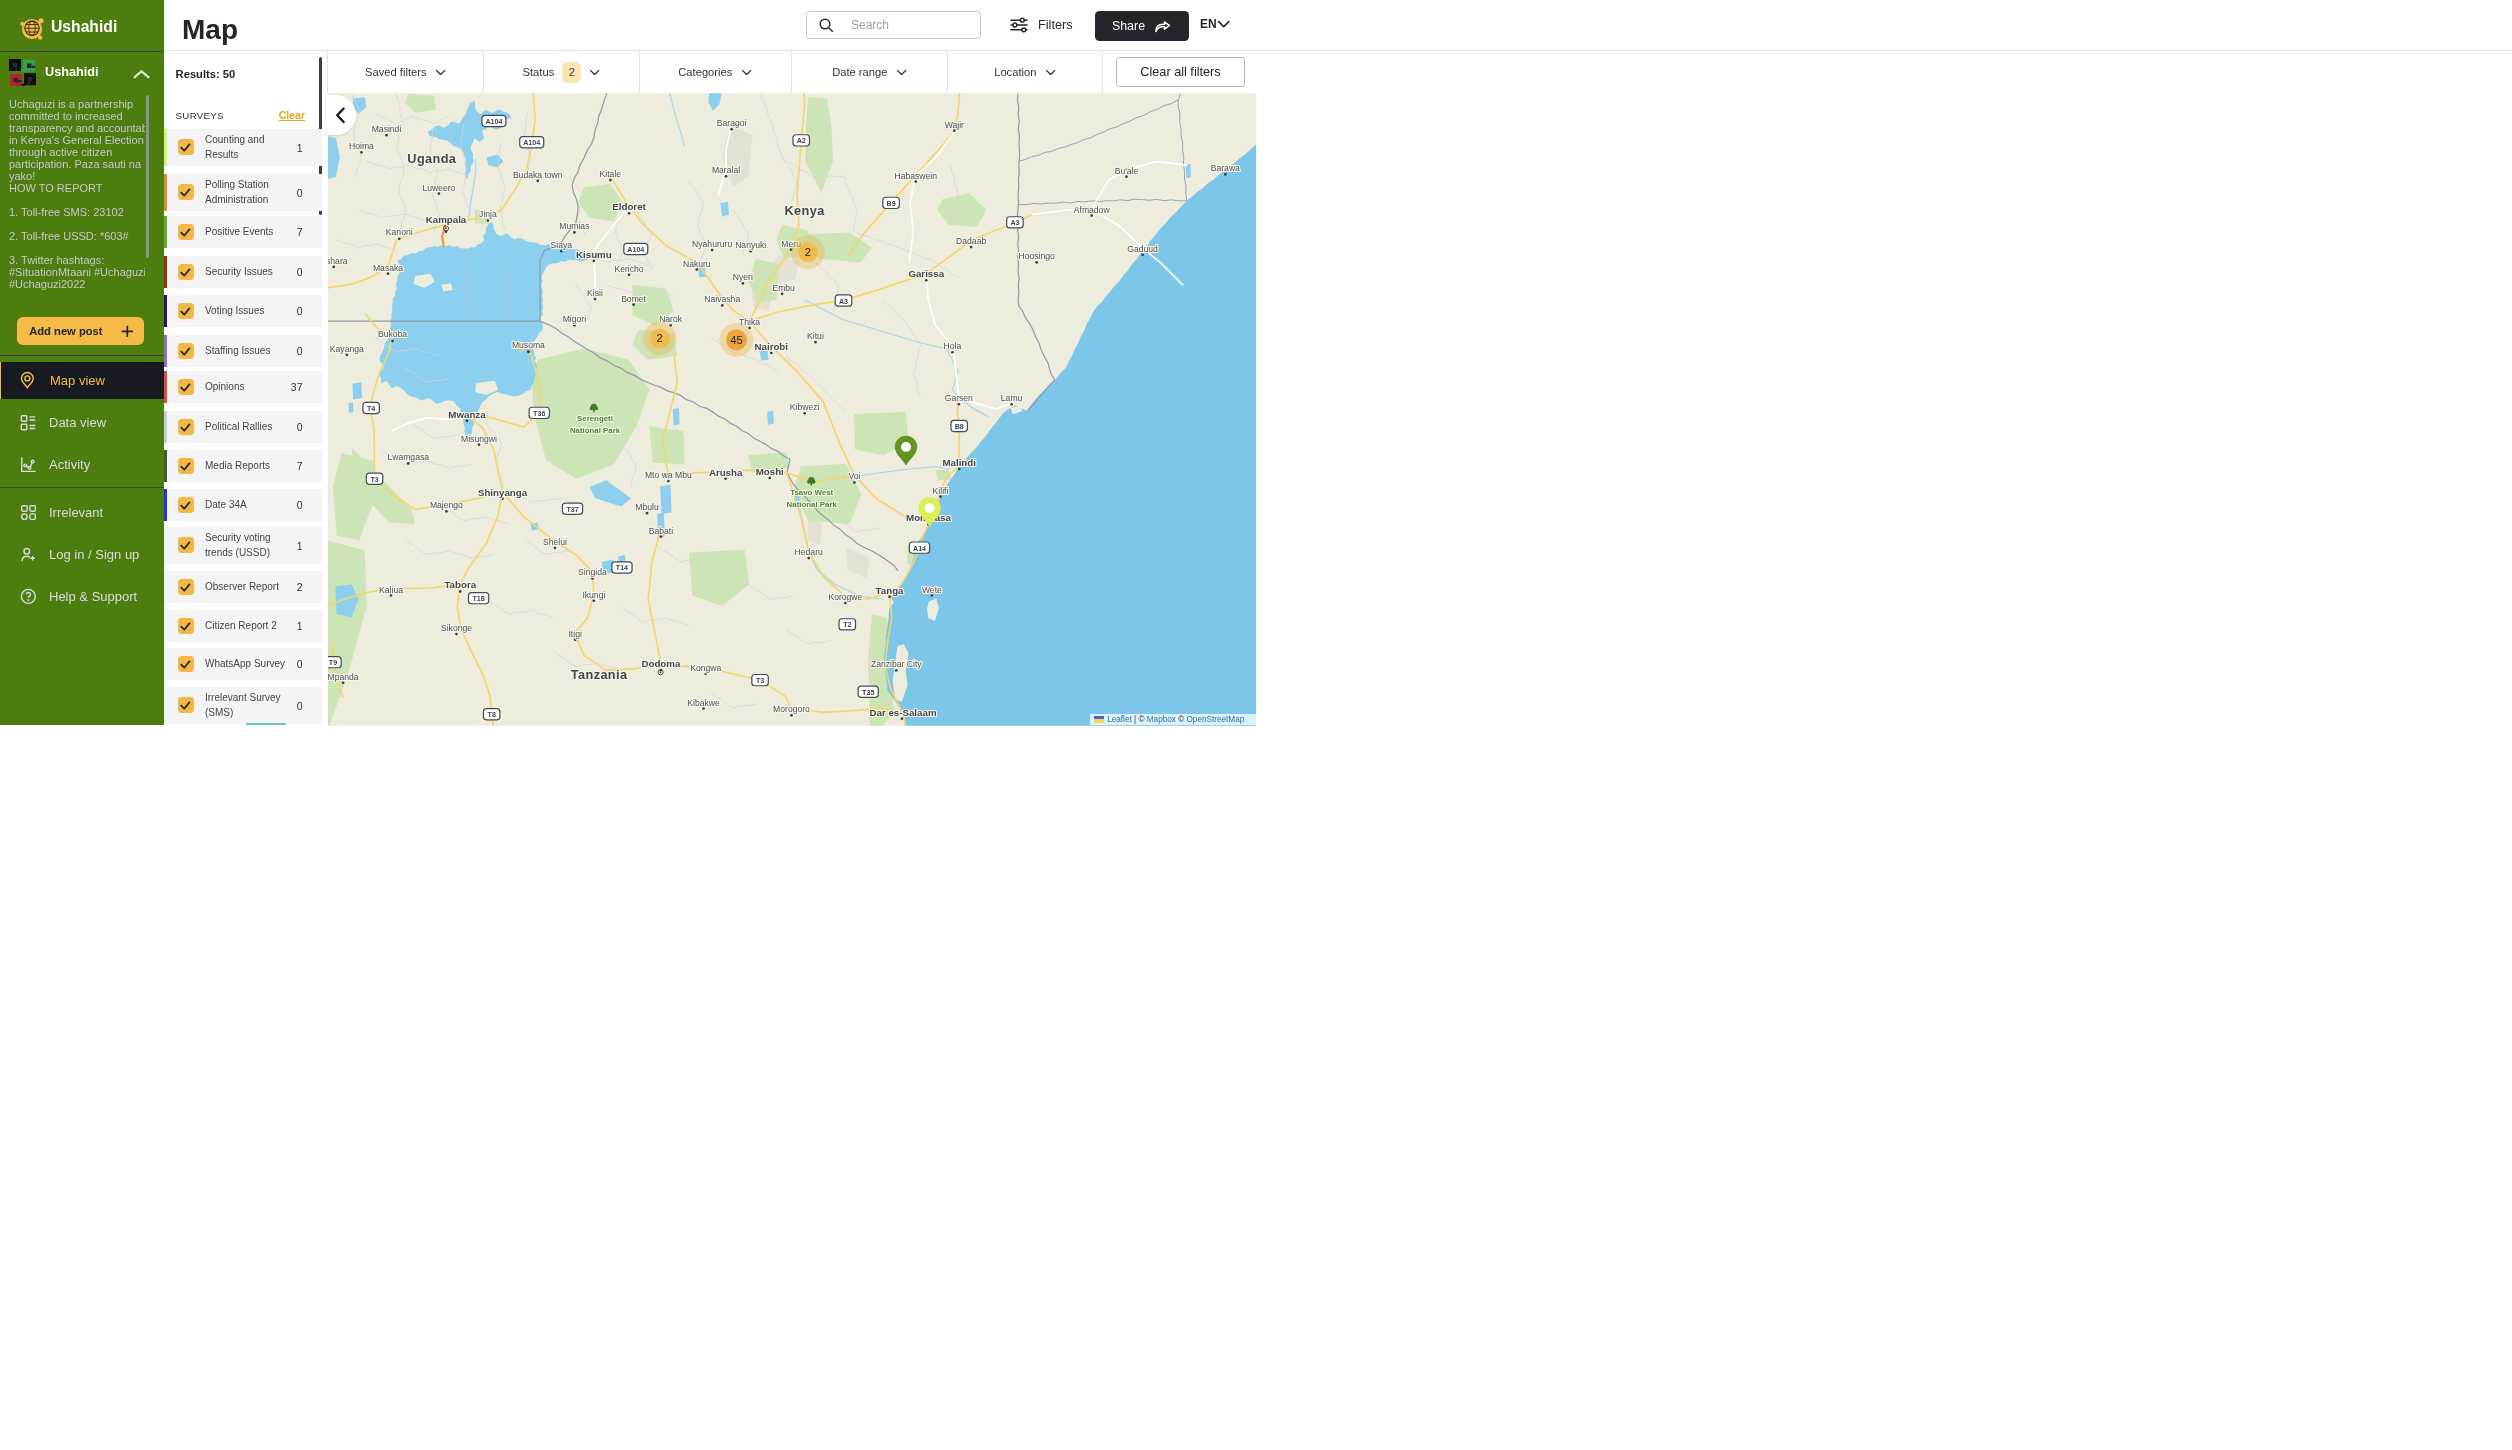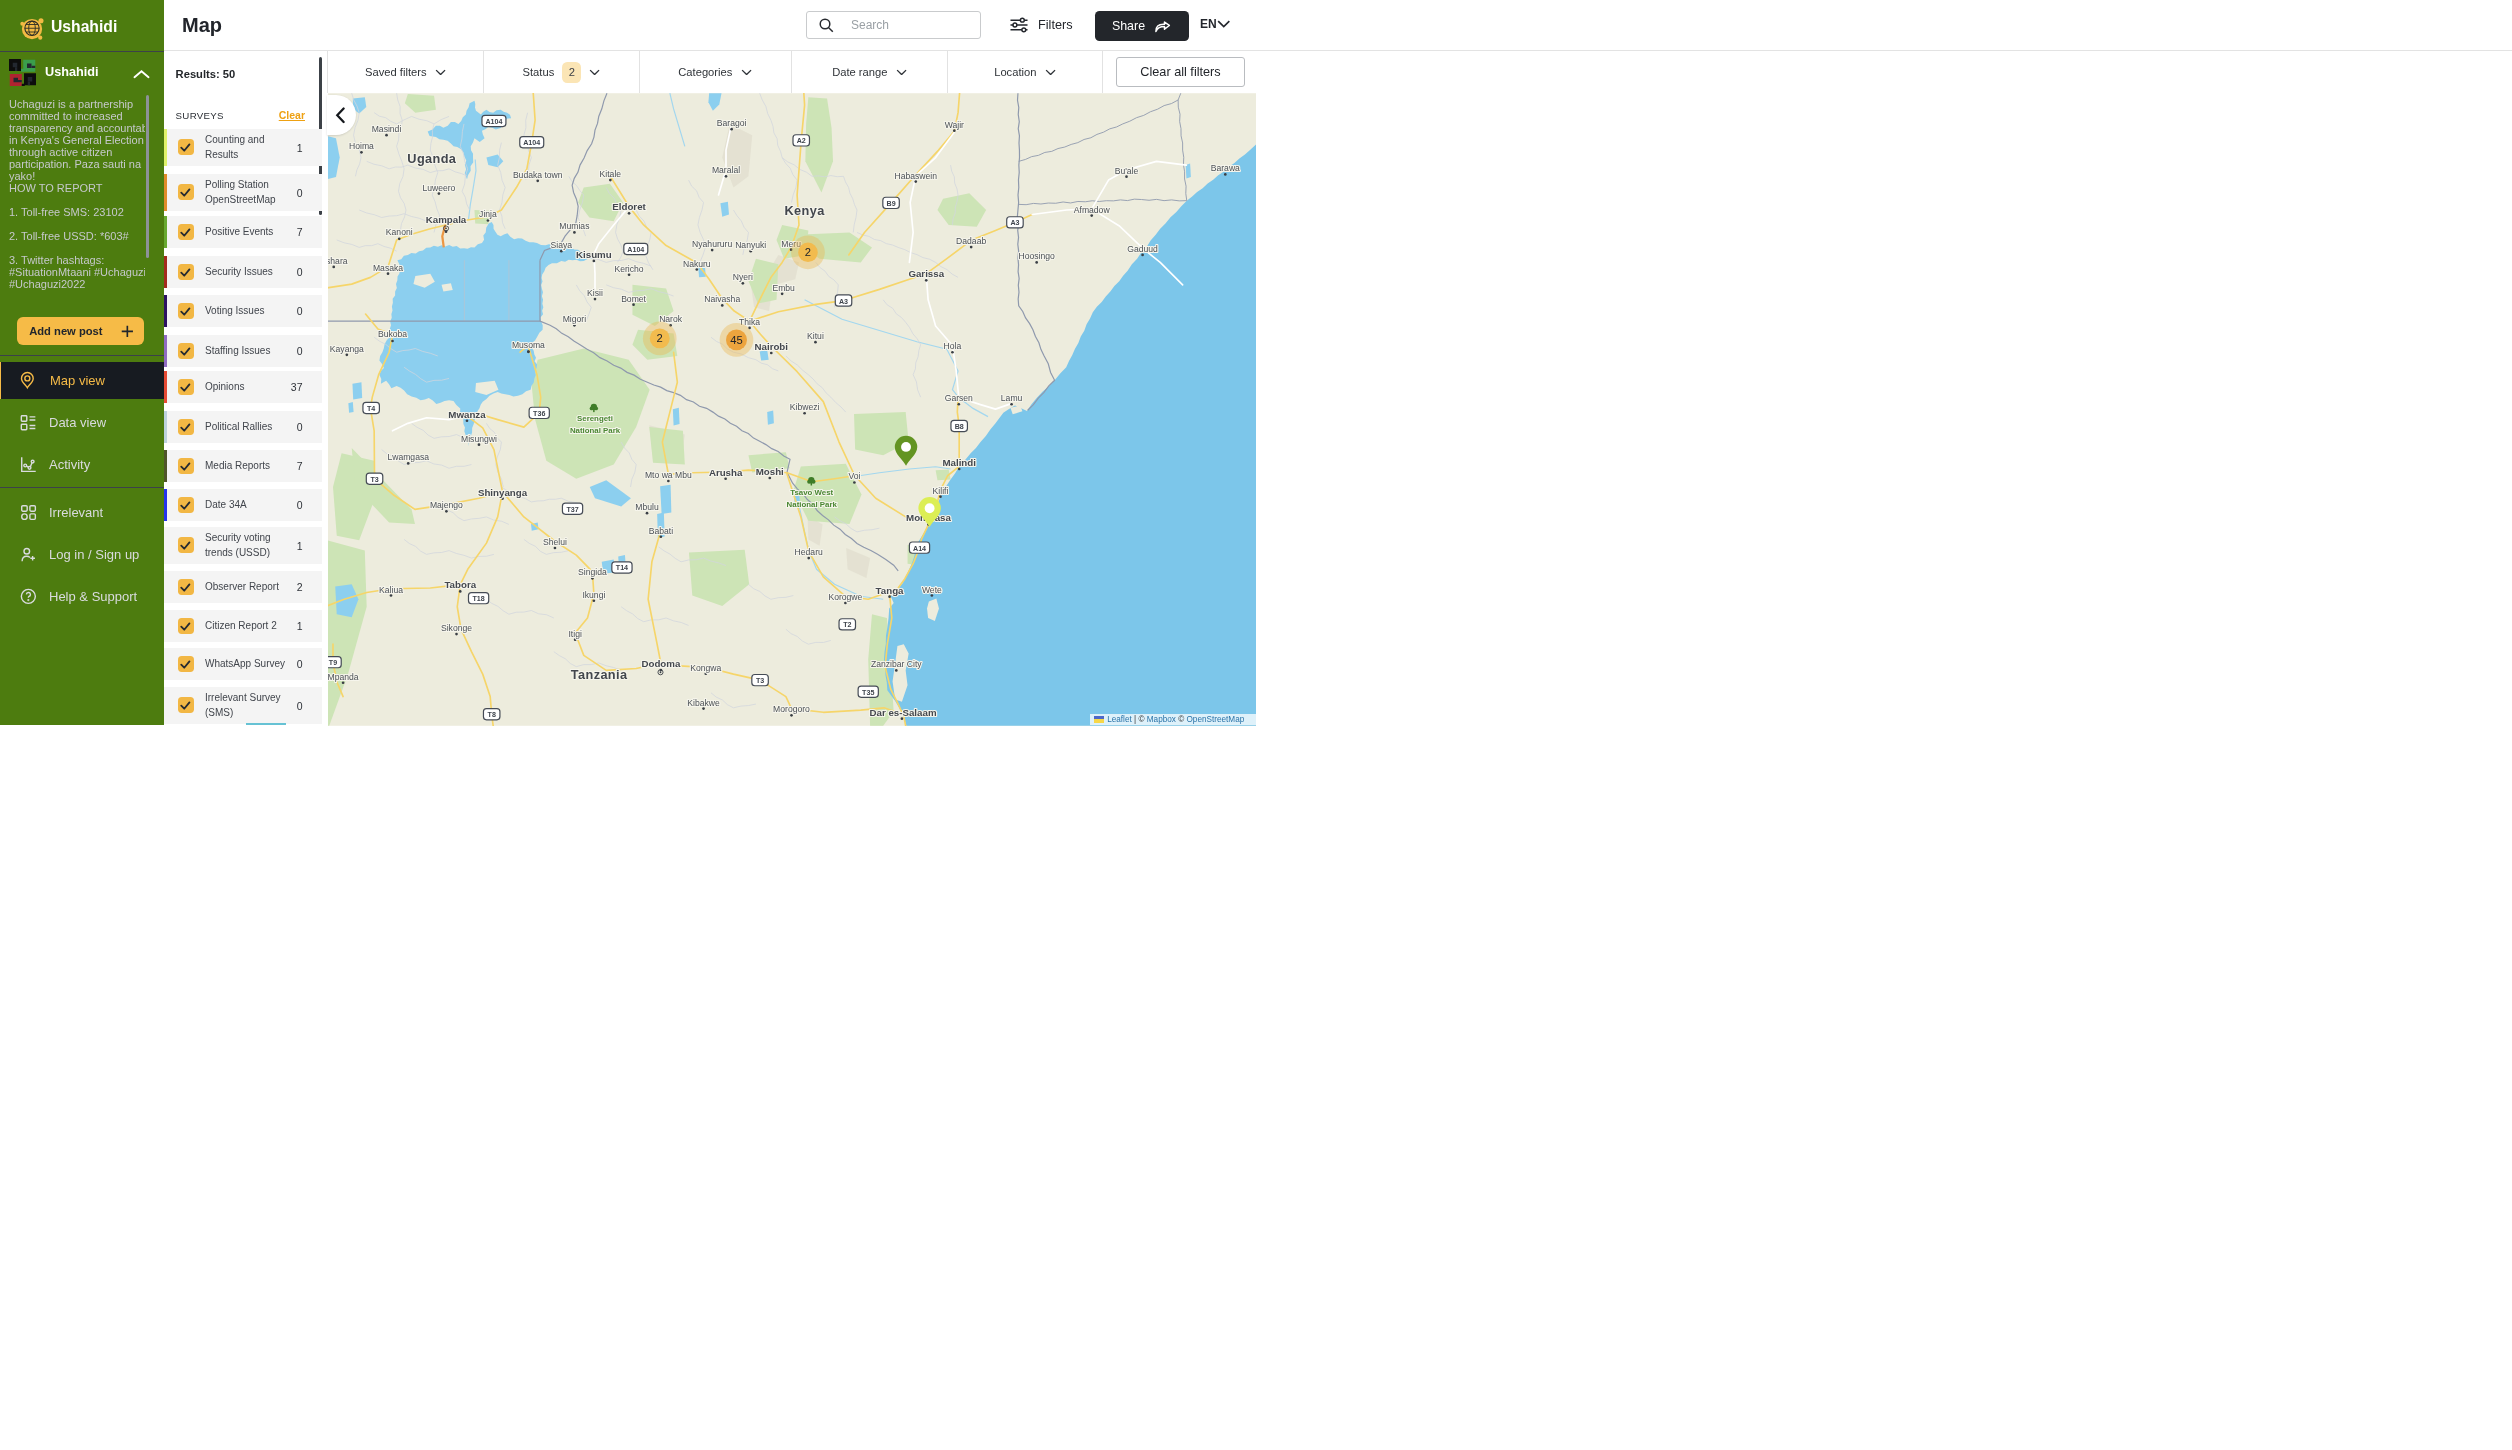--- a/index.html
+++ b/index.html
@@ -12,21 +12,21 @@
 #sb-thumb{position:absolute;left:146px;top:95px;width:3px;height:163px;background:#8d9298;border-radius:1.5px}
 #addpost{position:absolute;left:16.5px;top:317px;width:127px;height:28px;background:#f6bb47;border-radius:6px;color:#22262c;font-size:11.2px;font-weight:bold;display:flex;align-items:center;padding:0 9.7px 0 12.7px;justify-content:space-between}
 .nav-div{position:absolute;left:0;width:100%;height:0;border-top:0.7px solid #3c414a}
 .nav{position:absolute;left:0;width:100%;height:42px;display:flex;align-items:center;color:#d9dbde;font-size:13px}
 .nav .ic{position:absolute;left:18.7px;width:18.7px;height:18.7px}
 .nav .tx{position:absolute;left:49px}
 .nav.active{height:37px;background:#171b21;border-left:1.5px solid #f6bb47;color:#f6bb47}
 .nav.active .ic{left:17px}
 
 #head{position:absolute;left:164px;top:0;right:0;height:51px;background:#fff;border-bottom:0.7px solid #e3e3e3;z-index:25}
-#head h1{position:absolute;left:18px;top:13.5px;font-size:20px;color:#22252b}
+#head h1{position:absolute;left:18px;top:13.5px;font-size:28px;color:#22252b}
 #search{position:absolute;left:642px;top:10.5px;width:175px;height:28px;border:0.7px solid #c9cbcd;border-radius:3px}
 #search span{position:absolute;left:44px;top:6.7px;font-size:12px;color:#9aa0a5}
 #filters-c{position:absolute;left:845px;top:15px;display:flex;align-items:center;color:#23262c;font-size:12.7px}
 #share{position:absolute;left:931px;top:10.5px;width:94px;height:30px;background:#23262b;border-radius:4.5px;color:#fff;font-size:12.4px;display:flex;align-items:center;justify-content:center;gap:9px}
 #lang{position:absolute;left:1036px;top:17px;font-size:12px;font-weight:bold;color:#23262c;display:flex;align-items:center;gap:0}
 
 #panel{position:absolute;left:164px;top:51px;width:164px;bottom:0;background:#fff;z-index:20}
 #results{position:absolute;left:11.6px;top:16.5px;font-size:11.2px;font-weight:bold;color:#23262a}
 #surv{position:absolute;left:11.6px;top:59px;font-size:9.7px;color:#2b2f35;letter-spacing:0.3px}
 #clear{position:absolute;right:23px;top:58px;font-size:10.5px;font-weight:bold;color:#eea113;text-decoration:underline}
@@ -206,21 +206,21 @@
       <div class="lbl">Counting and Results</div>
       <div class="cnt">1</div>
     </div>
   <div class="item" style="top:123px;height:37px">
       <div class="bar" style="background:#df8c2b"></div>
       <div class="cb" style="top:10.3px">
         <svg width="12.7" height="12.7" viewBox="0 0 17 17">
           <path d="M3 9 L7 13 L14 4.5" stroke="#262a31" stroke-width="2.4" fill="none" stroke-linecap="round" stroke-linejoin="round"></path>
         </svg>
       </div>
-      <div class="lbl">Polling Station OpenStreetMap</div>
+      <div class="lbl">Polling Station Administration</div>
       <div class="cnt">0</div>
     </div>
   <div class="item" style="top:165px;height:32px">
       <div class="bar" style="background:#68a930"></div>
       <div class="cb" style="top:8px">
         <svg width="12.7" height="12.7" viewBox="0 0 17 17">
           <path d="M3 9 L7 13 L14 4.5" stroke="#262a31" stroke-width="2.4" fill="none" stroke-linecap="round" stroke-linejoin="round"></path>
         </svg>
       </div>
       <div class="lbl">Positive Events</div>

